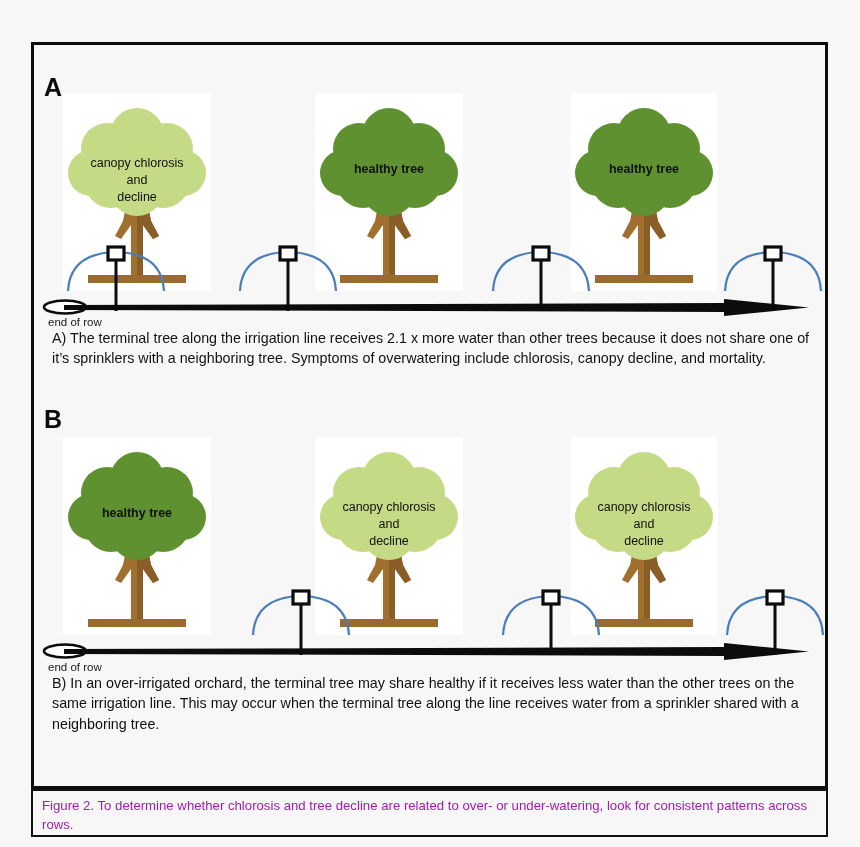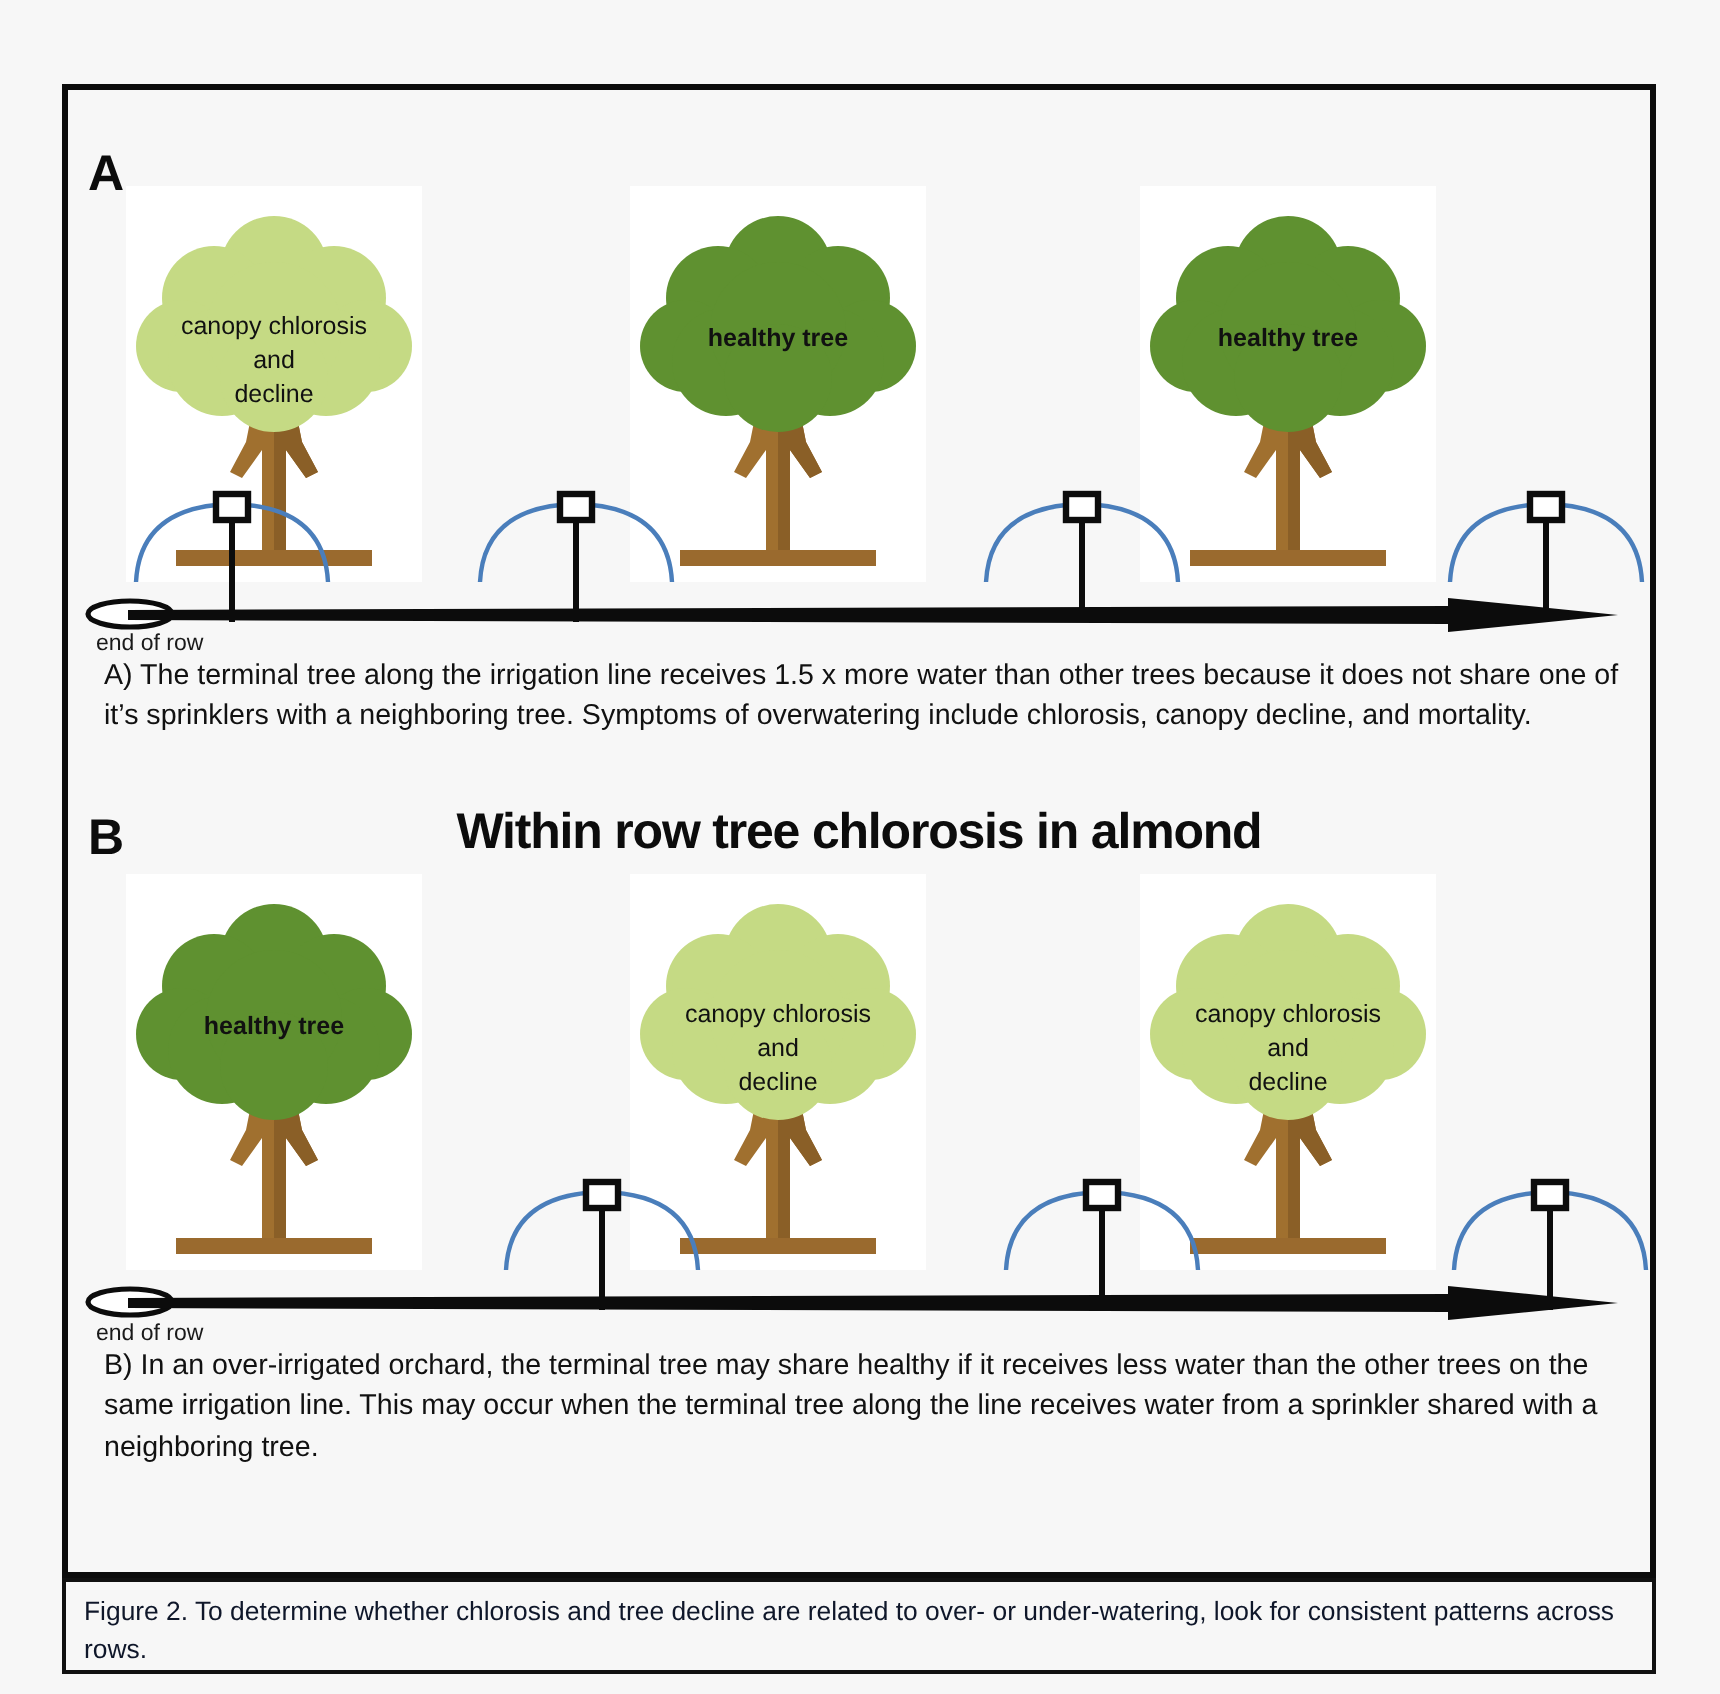--- a/index.html
+++ b/index.html
@@ -161,21 +161,21 @@
     top: 789px;
     width: 797px;
     height: 48px;
     border: 2px solid #111111;
     background: #f7f7f7;
     box-sizing: border-box;
     padding: 5px 9px 0 9px;
   }
   #figure-caption-text {
     font-size: 13.2px;
-    color: #0f172a;
+    color: #a21caf;
     line-height: 1.45;
   }
 </style>
 </head>
 <body>
 
 <div id="figure-frame">
 
   <div class="panel" id="panel-a">
 
@@ -292,27 +292,26 @@
     </div>
 
     <div class="irrigation-line" id="irrigation-a">
       <svg width="791" height="26" viewBox="0 0 791 26" xmlns="http://www.w3.org/2000/svg">
         <ellipse cx="31" cy="12" rx="21" ry="6.5" fill="#ffffff" stroke="#0c0c0c" stroke-width="2.6"></ellipse>
         <path d="M30 10 L690 8 L690 4 L775 12.5 L690 21 L690 17 L30 15 Z" fill="#0c0c0c"></path>
       </svg>
     </div>
     <div class="end-of-row" id="end-of-row-a">end of row</div>
 
-    <div class="panel-caption" id="caption-a">A) The terminal tree along the irrigation line receives 1.5 x more water than other trees because it does not share one of it’s sprinklers with a neighboring tree. Symptoms of overwatering include chlorosis, canopy decline, and mortality.</div>
+    <div class="panel-caption" id="caption-a">A) The terminal tree along the irrigation line receives 2.1 x more water than other trees because it does not share one of it’s sprinklers with a neighboring tree. Symptoms of overwatering include chlorosis, canopy decline, and mortality.</div>
   </div>
 
   <div class="panel" id="panel-b">
 
     <div class="panel-letter">B</div>
-    <div class="panel-title">Within row tree chlorosis in almond</div>
 
     <div class="scene" id="scene-b">
 
       <div class="tree-card c1"></div>
       <div class="tree-card c2"></div>
       <div class="tree-card c3"></div>
 
       <div class="tree c1">
         <svg width="148" height="198" viewBox="0 0 148 198" xmlns="http://www.w3.org/2000/svg">
           <g>

